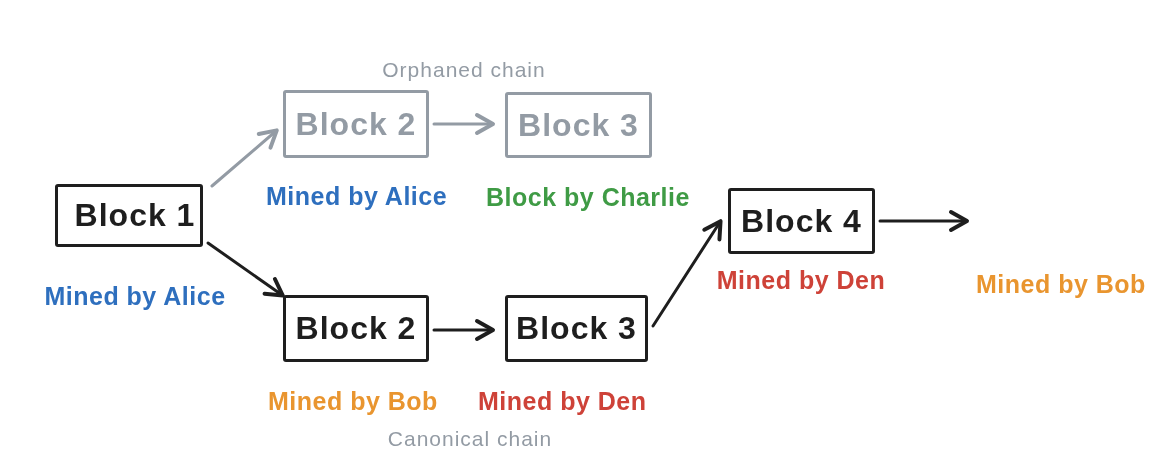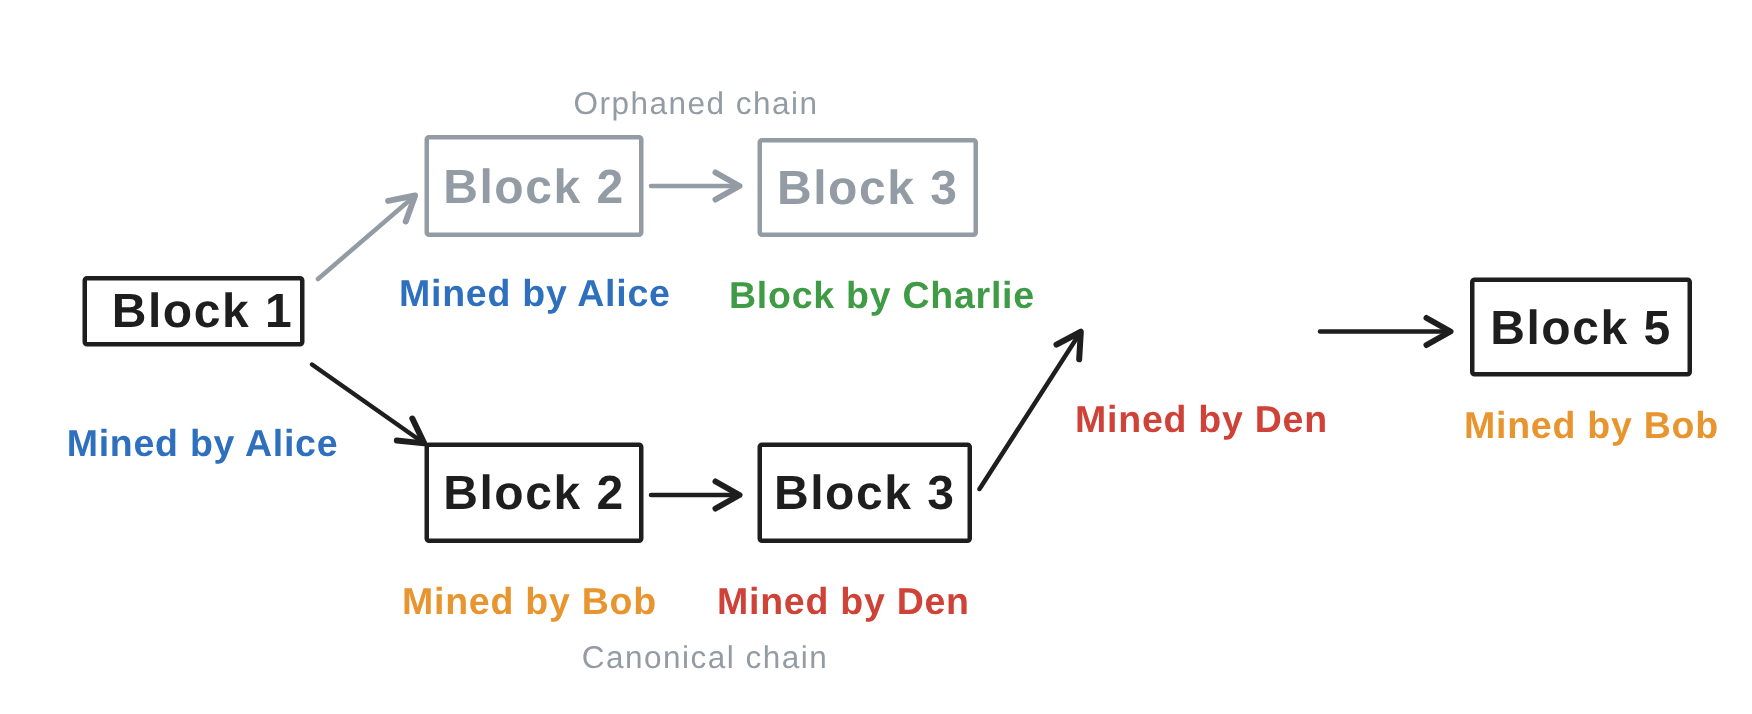--- a/index.html
+++ b/index.html
@@ -60,21 +60,21 @@
     <path class="arrow-gray" d="M434 124 L492 124" marker-end="url(#head-gray)"></path>
     <path class="arrow-black" d="M208 243 L282 295" marker-end="url(#head-black)"></path>
     <path class="arrow-black" d="M434 330 L492 330" marker-end="url(#head-black)"></path>
     <path class="arrow-black" d="M653 326 L720 222" marker-end="url(#head-black)"></path>
     <path class="arrow-black" d="M880 221 L966 221" marker-end="url(#head-black)"></path>
   </svg>
 
   <div class="chain-label" style="left:370px;top:427px;width:200px;">Canonical chain</div>
   <div class="chain-label" style="left:364px;top:58px;width:200px;">Orphaned chain</div>
 
-  <div class="block ink-border" style="left:55px;top:184px;width:148px;height:47px;padding-left:12px;">
+  <div class="block ink-border" style="left:55px;top:184px;width:148px;height:63px;padding-left:12px;">
     <span class="block-label">Block 1</span>
   </div>
   <div class="miner blue" style="left:30px;top:282px;width:210px;">Mined by Alice</div>
 
   <div class="block gray-border" style="left:283px;top:90px;width:146px;height:68px;">
     <span class="block-label">Block 2</span>
   </div>
   <div class="miner blue" style="left:266px;top:182px;width:160px;">Mined by Alice</div>
 
   <div class="block gray-border" style="left:505px;top:92px;width:147px;height:66px;">
@@ -85,20 +85,20 @@
   <div class="block ink-border" style="left:283px;top:295px;width:146px;height:67px;">
     <span class="block-label">Block 2</span>
   </div>
   <div class="miner orange" style="left:268px;top:387px;width:160px;">Mined by Bob</div>
 
   <div class="block ink-border" style="left:505px;top:295px;width:143px;height:67px;">
     <span class="block-label">Block 3</span>
   </div>
   <div class="miner red" style="left:478px;top:387px;width:168px;">Mined by Den</div>
 
+  <div class="block ink-border" style="left:728px;top:188px;width:147px;height:66px;">
+    <span class="block-label">Block 4</span>
+  </div>
   <div class="miner red" style="left:716px;top:266px;width:170px;">Mined by Den</div>
 
-  <div class="block ink-border" style="left:980px;top:185px;width:148px;height:66px;">
-    <span class="block-label">Block 5</span>
-  </div>
   <div class="miner orange" style="left:976px;top:270px;width:168px;">Mined by Bob</div>
 
 </div>
 
 </body></html>

